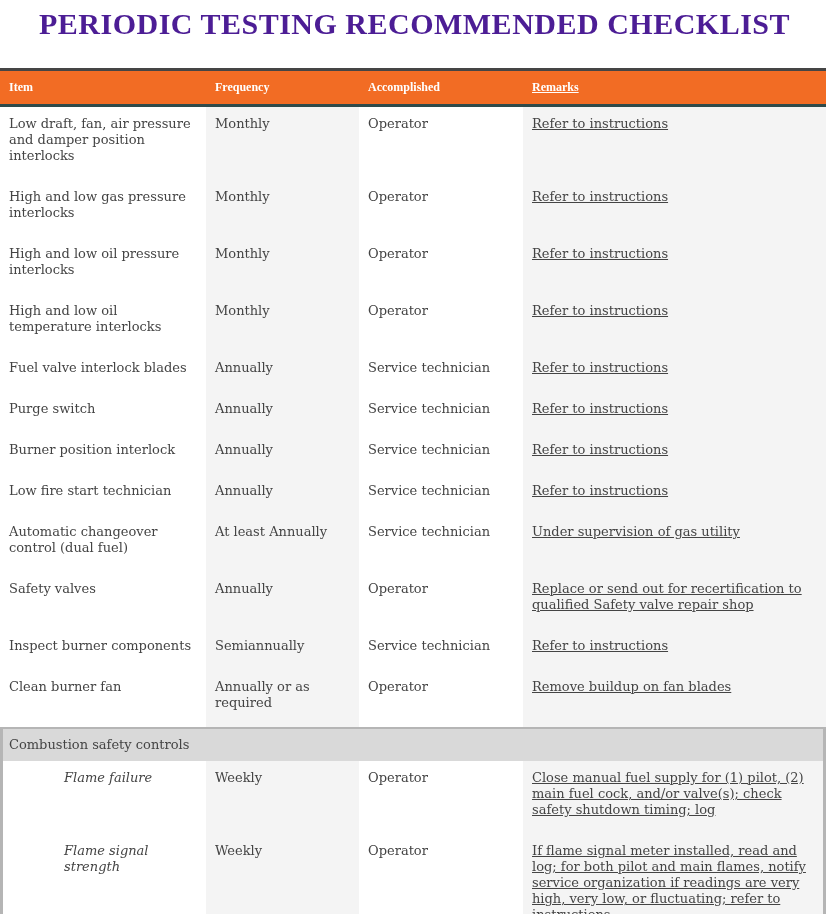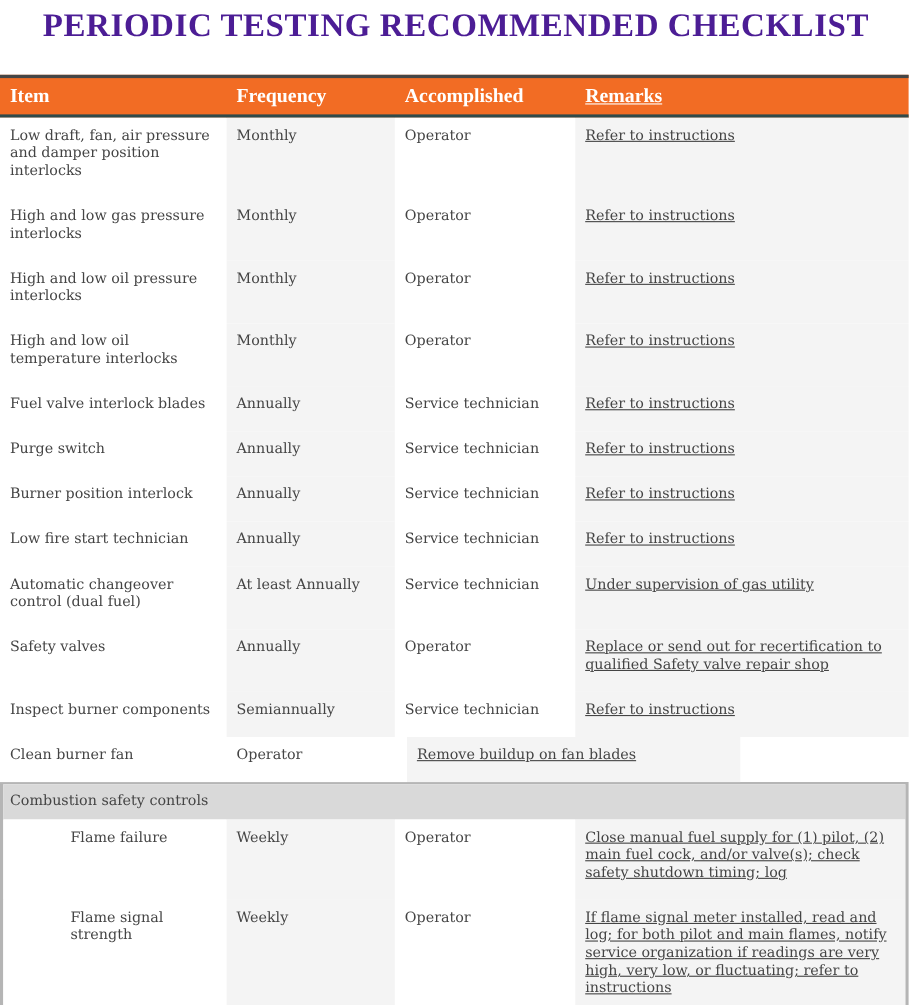--- a/index.html
+++ b/index.html
@@ -4,31 +4,31 @@
 <style>
   html, body { margin: 0; padding: 0; background: #ffffff; }
   body { width: 829px; height: 914px; overflow: hidden; position: relative;
          font-family: "DejaVu Serif", "Liberation Serif", serif; color: #444444; }
   .title { position: absolute; left: 0; top: 6px; width: 829px; text-align: center;
            font-family: "Liberation Serif", "DejaVu Serif", serif; font-weight: bold;
            font-size: 30px; letter-spacing: 0.5px; color: #4c1d95; line-height: 36px; }
   .table { position: absolute; left: 0; top: 68px; width: 826px; }
   .hdr { display: flex; height: 33px; background: #f26c24; border-top: 3px solid #454545;
          border-bottom: 3px solid #2f4a4a; align-items: center; }
-  .hdr div { color: #ffffff; font-weight: bold; font-size: 18px;
+  .hdr div { color: #ffffff; font-weight: bold; font-size: 12px;
              font-family: "Liberation Serif", "DejaVu Serif", serif; padding-left: 9px;
              box-sizing: border-box; }
   .c1 { width: 206px; } .c2 { width: 153px; } .c3 { width: 164px; } .c4 { width: 303px; text-decoration: underline; }
   .row { display: flex; }
   .row > div { font-size: 13px; line-height: 16px; padding: 9px 8px 16px 9px; box-sizing: border-box; }
   .row .c2, .row .c4 { background: #f4f4f4; }
   .row .c1, .row .c3 { background: #ffffff; }
   .group { border: 3px solid #b5b5b5; border-top-width: 2px; margin-top: 0; }
   .group-head { background: #d9d9d9; height: 32px; font-size: 13px; line-height: 32px; padding-left: 6px; color: #444; }
-  .group .c1 { width: 203px; } .group .c4 { width: 300px; }
+  .group .c1 { width: 203px; font-style: italic; } .group .c4 { width: 300px; }
   .group .row .c1 { padding-left: 61px; }
   .group .row .c4 { padding-right: 4px; }
 </style>
 </head>
 <body>
 
 <div class="title">PERIODIC TESTING RECOMMENDED CHECKLIST</div>
 
 <div class="table">
   <div class="hdr">
@@ -100,20 +100,21 @@
         <div class="c4">Replace or send out for recertification to qualified Safety valve repair shop</div>
       </div>
       <div class="row">
         <div class="c1">Inspect burner components</div>
         <div class="c2">Semiannually</div>
         <div class="c3">Service technician</div>
         <div class="c4">Refer to instructions</div>
       </div>
       <div class="row">
         <div class="c1">Clean burner fan</div>
+        <div class="c2">Annually or as required</div>
         <div class="c3">Operator</div>
         <div class="c4">Remove buildup on fan blades</div>
       </div>
     </div>
 
   <div class="group">
     <div class="group-head">Combustion safety controls</div>
     <div id="group-rows">
         <div class="row">
           <div class="c1">Flame failure</div>

